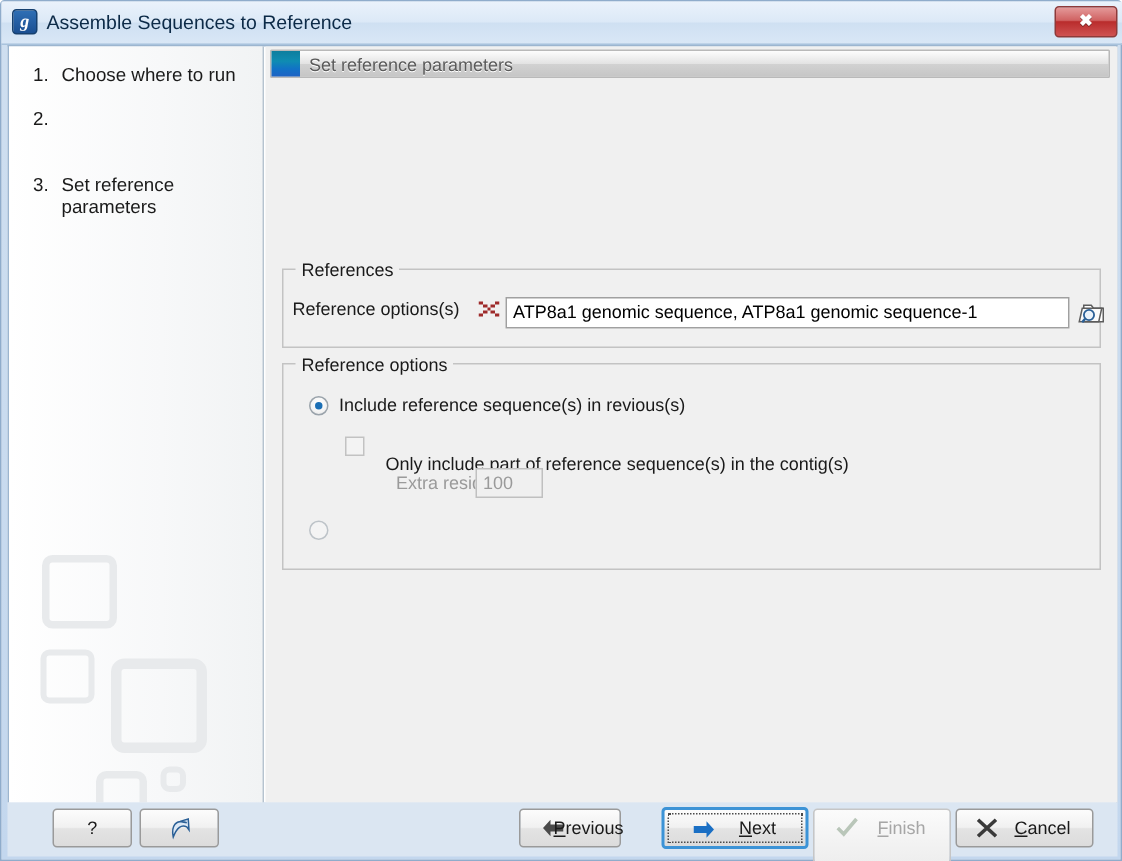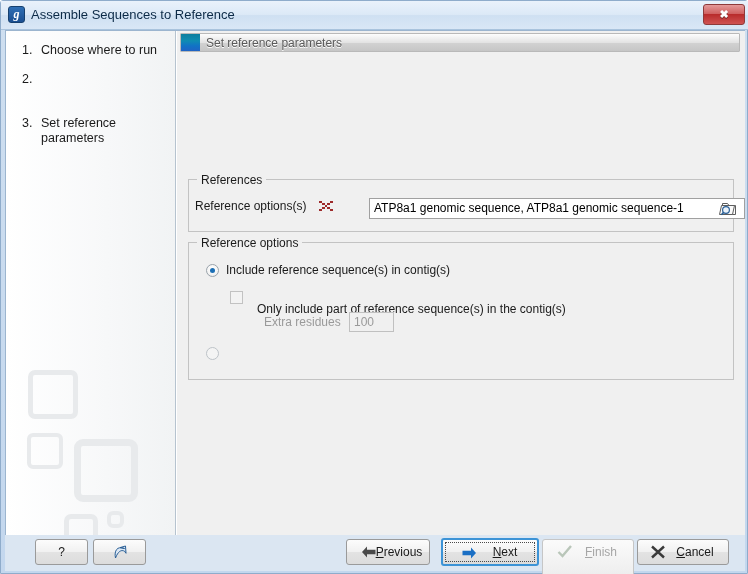--- a/index.html
+++ b/index.html
@@ -182,21 +182,20 @@
     box-sizing: border-box;
     background: #ffffff;
     border: 1px solid #a0a0a0;
     font-family: "Liberation Sans", sans-serif;
     font-size: 12px;
     color: #000000;
     padding: 0 4px;
     line-height: 19px;
     white-space: nowrap;
     overflow: hidden;
-    margin-left: 32px;
   }
   .textfield.disabled {
     background: #f0f0f0;
     border: 1px solid #c0c0c0;
     color: #9a9a9a;
   }
 
   #browse-button {
     position: absolute;
     width: 22px; height: 20px;
@@ -342,21 +341,21 @@
           </g>
           <circle cx="9" cy="12" r="3.4" fill="#eaf2fa" stroke="#2a5f96" stroke-width="1.2"></circle>
           <line x1="6.4" y1="14.6" x2="4.4" y2="16.8" stroke="#2a5f96" stroke-width="1.6"></line>
         </svg>
       </div>
 
       <div class="groupbox" style="left:11px; top:211px; width:546px; height:138px;">
         <div class="group-title">Reference options</div>
 
         <div class="radio checked" style="left:17px; top:21px;"></div>
-        <div class="opt-label" style="left:37px; top:20px;">Include reference sequence(s) in contig(s)</div>
+        <div class="opt-label" style="left:37px; top:20px;">Include reference sequence(s) in revious(s)</div>
 
         <div class="checkbox" style="left:41px; top:48px;"></div>
         <div class="opt-label" style="left:68px; top:47px;margin-top:12px;">Only include part of reference sequence(s) in the contig(s)</div>
 
         <div class="field-label disabled" style="left:46px; top:72px;">Extra residues</div>
         <div class="textfield disabled" style="left:128px; top:69px; width:45px; height:20px; line-height:18px;">100</div>
 
         <div class="radio off" style="left:17px; top:104px;"></div>
       </div>
 
@@ -368,21 +367,21 @@
     <div class="btn" style="left:30px; top:4px; width:53px; height:26px; line-height:24px;">
       <span>?</span>
     </div>
 
     <div class="btn" style="left:88px; top:4px; width:53px; height:26px;">
       <svg style="position:absolute; left:16px; top:5px;" width="20" height="16" viewBox="0 0 20 16">
         <path d="M14.5 3.5 C7 0.5 4 6 5.5 13 C8 6.5 11 4.5 14.5 6.2 L16 8.3 L15.5 1 L10 2.6 Z" fill="#dce8f5" stroke="#2a5f96" stroke-width="1"></path>
       </svg>
     </div>
 
-    <div class="btn" style="left:341px; top:4px; width:84px; height:26px;">
+    <div class="btn" style="left:341px; top:4px; width:68px; height:26px;text-align:right;">
       <svg class="glyph" viewBox="0 0 16 14">
         <path d="M6 1.5 L1 7 L6 12.5 L6 9.3 L14.5 9.3 L14.5 4.7 L6 4.7 Z" fill="#4a4a4a"></path>
       </svg>
       <span class="txt" style="left:22px;">
         <u>P</u><span>revious</span>
       </span>
     </div>
 
     <div class="btn focused" style="left:436px; top:3px; width:98px; height:28px; line-height:24px;">
       <span class="focus-ring"></span>

